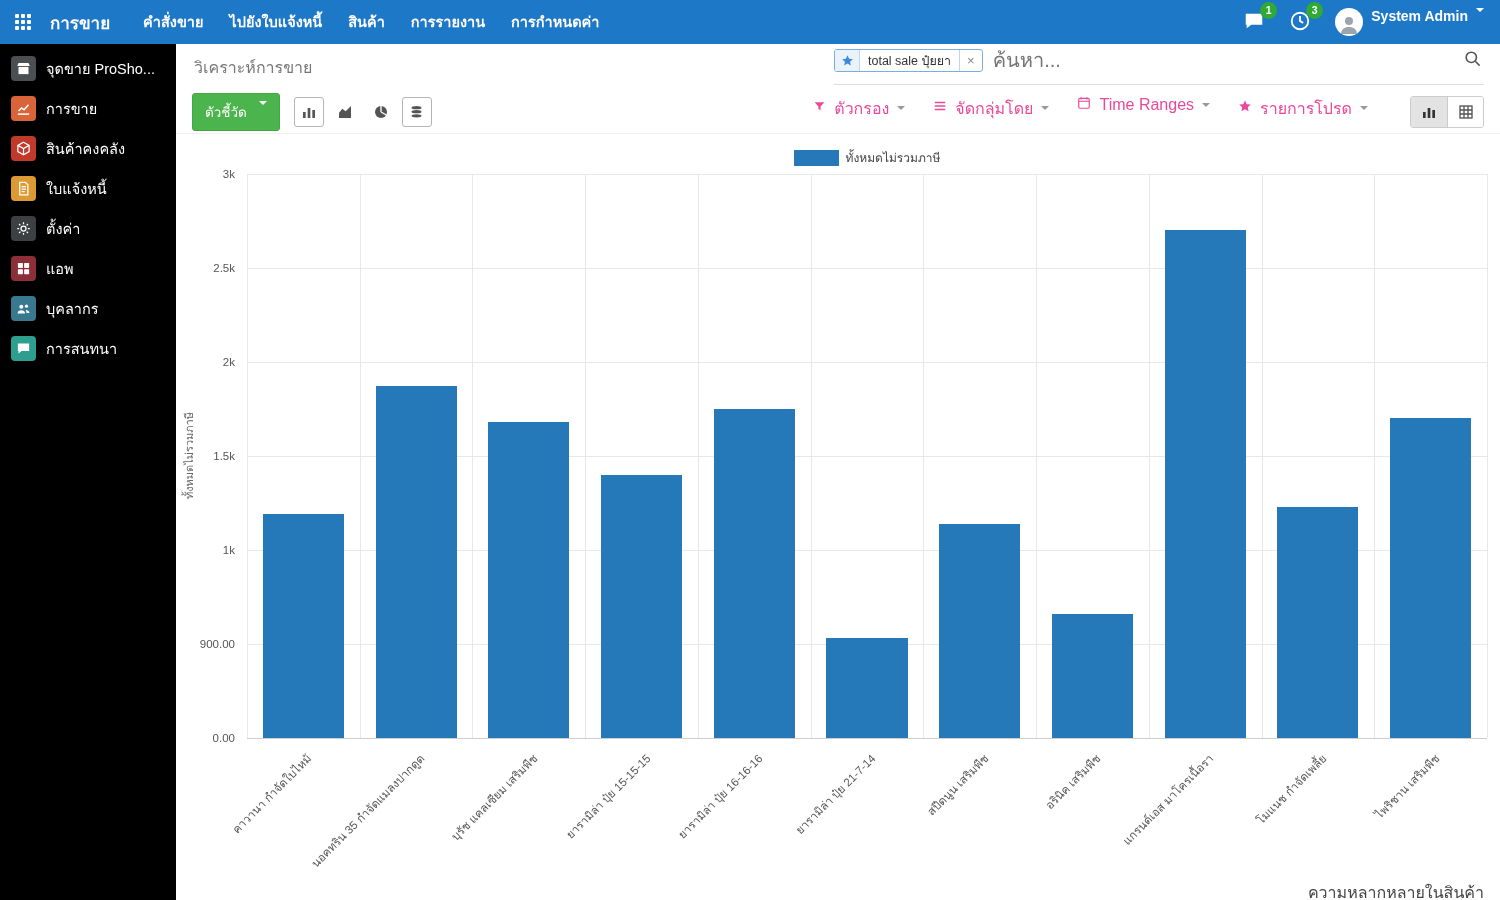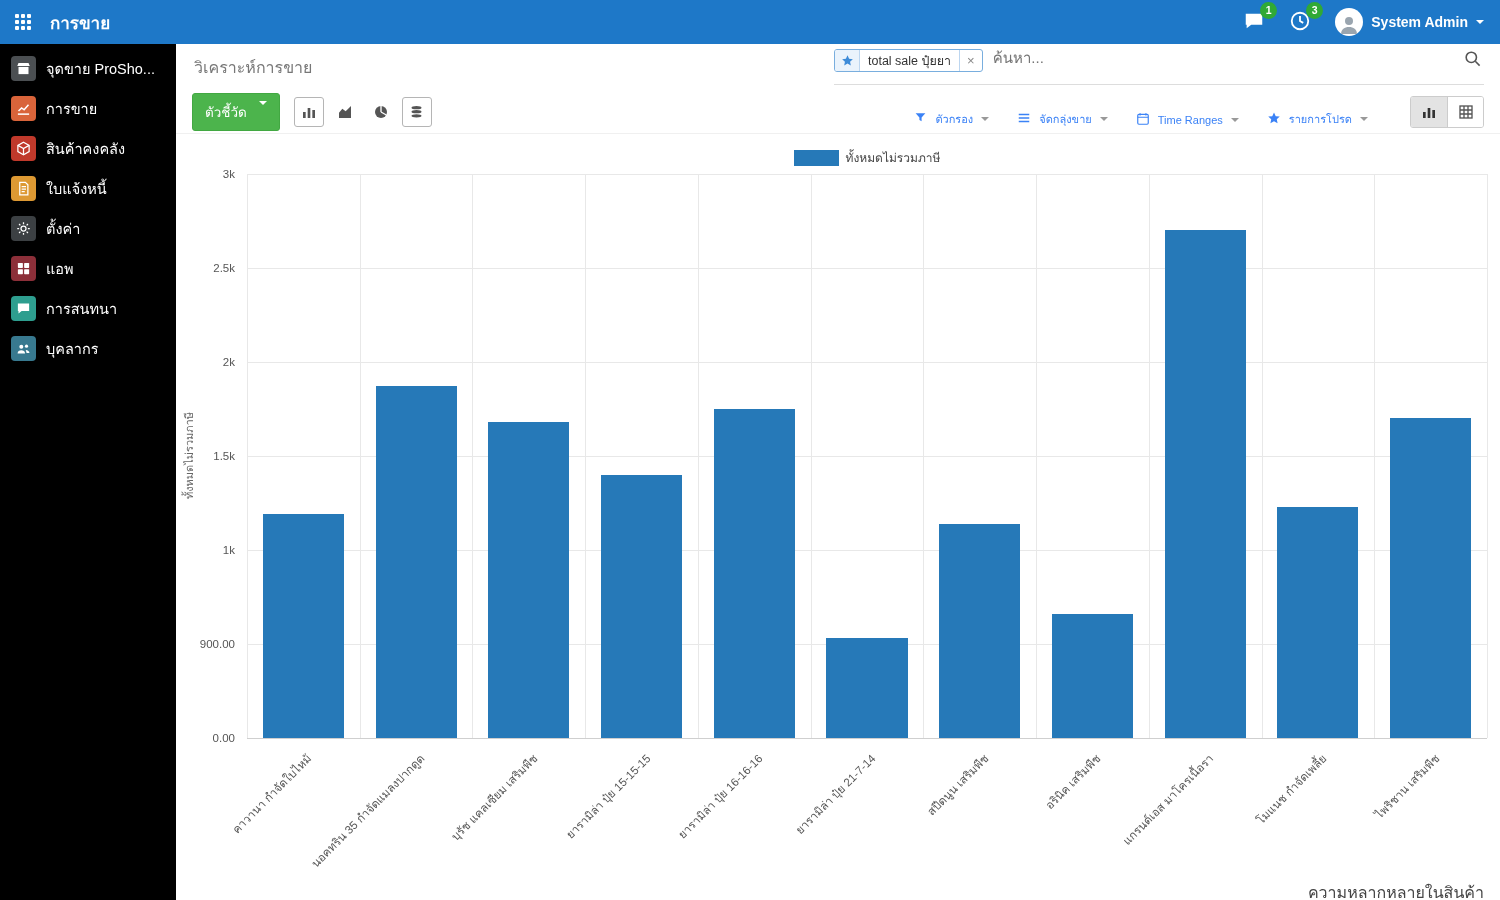--- a/index.html
+++ b/index.html
@@ -13,21 +13,21 @@
     display:flex; align-items:center; justify-content:center; cursor:pointer; }
   .app-title { font-size:17px; font-weight:bold; margin:0 20px 0 4px; white-space:nowrap; }
   .topmenu { display:flex; height:44px; }
   .topmenu span { padding:0 13px; font-size:14.5px; font-weight:bold; line-height:44px;
     cursor:pointer; white-space:nowrap; }
   .topbar-right { margin-left:auto; display:flex; align-items:center; gap:22px; padding-right:16px; }
   .systray-item { position:relative; width:24px; height:24px; color:#fff; cursor:pointer; }
   .badge { position:absolute; top:-8px; right:-10px; background:#30a935; color:#fff;
     border-radius:50%; min-width:17px; height:17px; font-size:10.5px; line-height:17px;
     text-align:center; padding:0 2px; font-weight:bold; }
-  .user-menu { display:flex; align-items:center; gap:8px; font-size:14px; font-weight:bold; cursor:pointer; }
+  .user-menu { display:flex; align-items:flex-start; gap:8px; font-size:14px; font-weight:bold; cursor:pointer; }
   .avatar { width:28px; height:28px; border-radius:50%; background:#fff; color:#9aa5af;
     display:flex; align-items:flex-end; justify-content:center; overflow:hidden; }
   .caret { width:0; height:0; border-left:4px solid transparent; border-right:4px solid transparent;
     border-top:4px solid currentColor; display:inline-block; }
 
   
   .sidebar { position:absolute; top:44px; left:0; width:176px; bottom:0; background:#000; padding-top:4px; }
   .side-item { display:flex; align-items:center; gap:10px; height:40px; padding:0 11px;
     color:#fff; font-size:14.5px; cursor:pointer; white-space:nowrap; overflow:hidden; }
   .side-icon { width:25px; height:25px; border-radius:4px; flex:none; display:flex;
@@ -39,33 +39,33 @@
   .cp-row1 { height:46px; display:flex; align-items:center; justify-content:space-between; padding:0 16px 0 18px; }
   .breadcrumb { font-size:16px; color:#777; }
   .searchview { display:flex; align-items:flex-start; width:650px; border-bottom:1px solid #ddd; height:36px; }
   .facet { display:flex; align-items:stretch; border:1px solid #79aede; border-radius:3px;
     overflow:hidden; font-size:12.5px; height:23px; background:#fff; flex:none; }
   .facet-star { width:25px; display:flex; align-items:center; justify-content:center;
     color:#3d8bd8; border-right:1px solid #bcd6f0; background:#eaf3fc; }
   .facet-label { padding:0 8px; display:flex; align-items:center; color:#333; }
   .facet-remove { padding:0 7px; display:flex; align-items:center; color:#888;
     border-left:1px solid #bcd6f0; cursor:pointer; font-size:13px; }
-  .search-input { flex:1; border:none; outline:none; font-size:15px; color:#555; padding:0 10px; background:transparent; }
+  .search-input { flex:1; border:none; outline:none; font-size:20px; color:#555; padding:0 10px; background:transparent; }
   .search-icon { color:#555; margin-right:2px; cursor:pointer; display:flex; }
 
   .cp-row2 { height:44px; display:flex; align-items:center; justify-content:space-between;
     padding:0 16px; border-bottom:1px solid #f0f0f0; }
   .cp-left { display:flex; align-items:center; gap:14px; }
   .measures-btn { background:#4cb44c; border:1px solid #42a842; color:#fff; font-size:13.5px;
     padding:7px 12px; border-radius:3px; display:flex; gap:12px; cursor:pointer; }
   .charttype-group { display:flex; gap:6px; }
   .icon-btn { width:30px; height:30px; border:1px solid transparent; background:transparent;
     color:#555; display:flex; align-items:center; justify-content:center; border-radius:3px; cursor:pointer; }
   .icon-btn.framed { border-color:#b5b5b5; background:#fff; }
-  .cp-right { display:flex; align-items:flex-end; gap:28px; color:#3b82f6; font-size:11px; }
+  .cp-right { display:flex; align-items:flex-start; gap:28px; color:#ec4899; font-size:16px; }
   .dropdown-btn { display:flex; align-items:center; gap:8px; cursor:pointer; white-space:nowrap; }
   .dropdown-btn .caret { color:#999; }
   .view-switcher { display:flex; margin-left:14px; border:1px solid #ccc; border-radius:3px; overflow:hidden; }
   .vs-btn { width:36px; height:30px; display:flex; align-items:center; justify-content:center;
     color:#555; background:#fff; cursor:pointer; border:none; }
   .vs-btn.active { background:#e3e3e3; color:#333; }
   .vs-btn + .vs-btn { border-left:1px solid #ccc; }
 
   
   .chart-wrap { position:absolute; top:90px; left:0; right:0; bottom:0; }
@@ -98,20 +98,27 @@
         <rect x="13" y="1" width="4" height="4" rx="1"></rect>
         <rect x="1" y="7" width="4" height="4" rx="1"></rect>
         <rect x="7" y="7" width="4" height="4" rx="1"></rect>
         <rect x="13" y="7" width="4" height="4" rx="1"></rect>
         <rect x="1" y="13" width="4" height="4" rx="1"></rect>
         <rect x="7" y="13" width="4" height="4" rx="1"></rect>
         <rect x="13" y="13" width="4" height="4" rx="1"></rect>
       </svg>
   </button>
   <div class="app-title">การขาย</div>
+  <nav class="topmenu" id="topmenu">
+      <span>คำสั่งขาย</span>
+      <span>ไปยังใบแจ้งหนี้</span>
+      <span>สินค้า</span>
+      <span>การรายงาน</span>
+      <span>การกำหนดค่า</span>
+    </nav>
   <div class="topbar-right">
     <div class="systray-item">
       <span><svg width="22" height="22" viewBox="0 0 24 24" fill="currentColor">
             <path d="M3 4h18v12H9l-5 4v-4H3z"></path>
           </svg></span>
       <span class="badge">1</span>
     </div>
     <div class="systray-item">
       <span><svg width="22" height="22" viewBox="0 0 24 24" fill="none" stroke="currentColor" stroke-width="2">
             <circle cx="12" cy="12" r="9"></circle>
@@ -183,37 +190,37 @@
         <svg viewBox="0 0 24 24" fill="currentColor">
           <rect x="3" y="3" width="8" height="8" rx="1"></rect>
           <rect x="13" y="3" width="8" height="8" rx="1"></rect>
           <rect x="3" y="13" width="8" height="8" rx="1"></rect>
           <rect x="13" y="13" width="8" height="8" rx="1"></rect>
         </svg>
       </span>
       <span>แอพ</span>
     </div>
     <div class="side-item">
-      <span class="side-icon" style="background: rgb(46, 158, 143);">
-        <svg viewBox="0 0 24 24" fill="currentColor">
-          <path d="M3 4h18v12H9l-5 4v-4H3z"></path>
-        </svg>
-      </span>
-      <span>การสนทนา</span>
-    </div>
-    <div class="side-item">
       <span class="side-icon" style="background: rgb(56, 121, 143);">
         <svg viewBox="0 0 24 24" fill="currentColor">
           <circle cx="8.5" cy="9" r="3.2"></circle>
           <path d="M2.5 20c0-3.3 2.7-5.2 6-5.2s6 1.9 6 5.2z"></path>
           <circle cx="16.8" cy="8.2" r="2.6"></circle>
           <path d="M15.6 14.3c3.3.2 5.9 2 5.9 4.9h-4.6z"></path>
         </svg>
       </span>
       <span>บุคลากร</span>
+    </div>
+    <div class="side-item">
+      <span class="side-icon" style="background: rgb(46, 158, 143);">
+        <svg viewBox="0 0 24 24" fill="currentColor">
+          <path d="M3 4h18v12H9l-5 4v-4H3z"></path>
+        </svg>
+      </span>
+      <span>การสนทนา</span>
     </div>
   </div>
 
 <div class="content">
 
   <div class="cp-row1">
     <div class="breadcrumb">วิเคราะห์การขาย</div>
     <div class="searchview">
       <div class="facet">
         <span class="facet-star">
@@ -274,21 +281,21 @@
         <span><svg width="13" height="13" viewBox="0 0 24 24" fill="currentColor">
               <path d="M3 4h18l-7 8v7l-4-2.2V12z"></path>
             </svg></span>
         <span>ตัวกรอง</span>
         <span class="caret"></span>
       </div>
       <div class="dropdown-btn">
         <span><svg width="14" height="14" viewBox="0 0 24 24" fill="none" stroke="currentColor" stroke-width="2.4">
               <path d="M3 6h18M3 12h18M3 18h18"></path>
             </svg></span>
-        <span>จัดกลุ่งขาย</span>
+        <span>จัดกลุ่มโดย</span>
         <span class="caret"></span>
       </div>
       <div class="dropdown-btn">
         <span><svg width="14" height="14" viewBox="0 0 24 24" fill="none" stroke="currentColor" stroke-width="2">
               <rect x="3" y="4" width="18" height="17" rx="2"></rect>
               <path d="M7 2v4M17 2v4M3 9h18"></path>
             </svg></span>
         <span>Time Ranges</span>
         <span class="caret"></span>
       </div>

